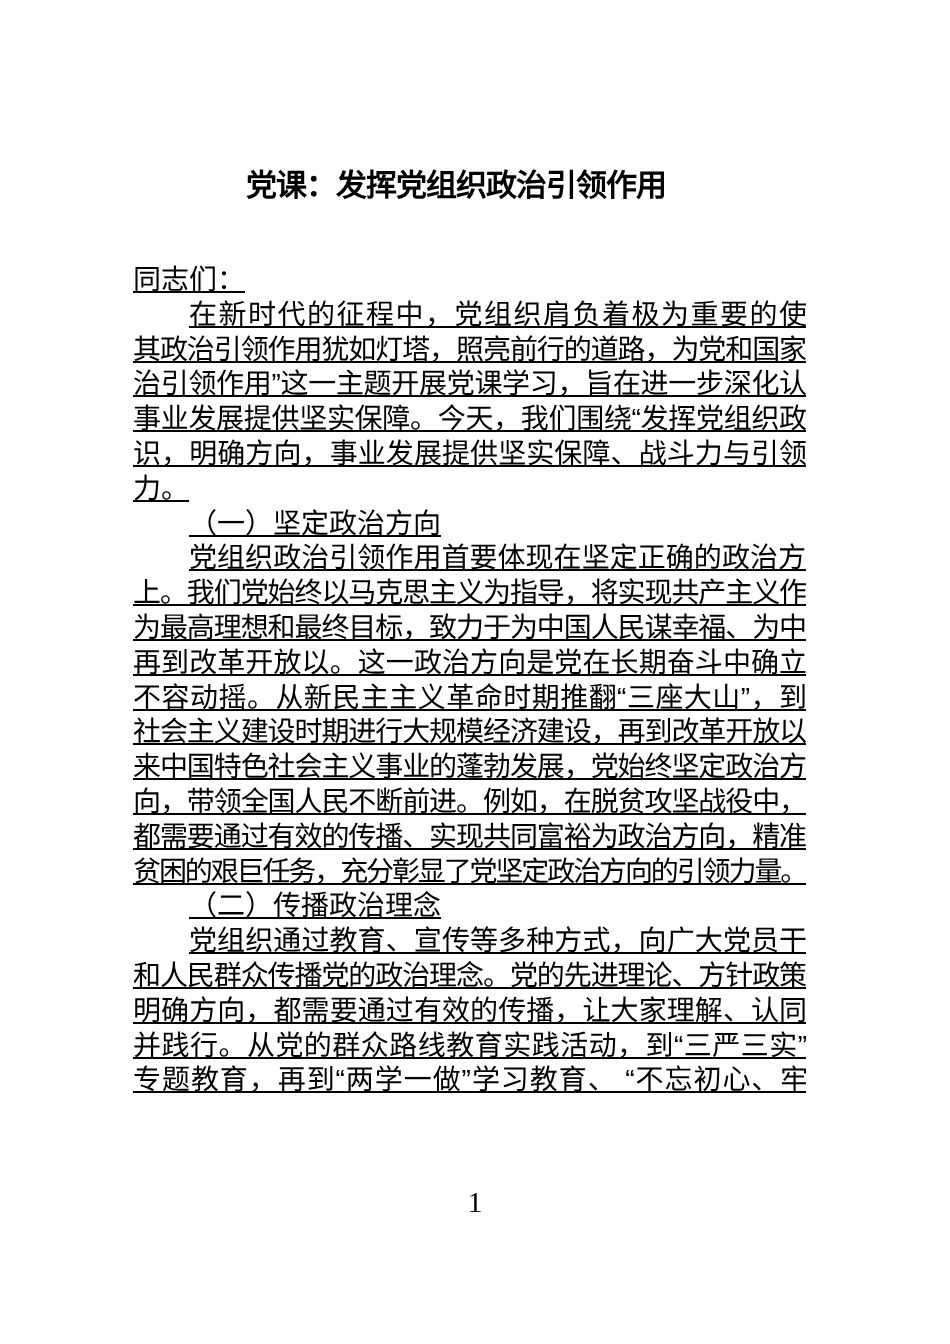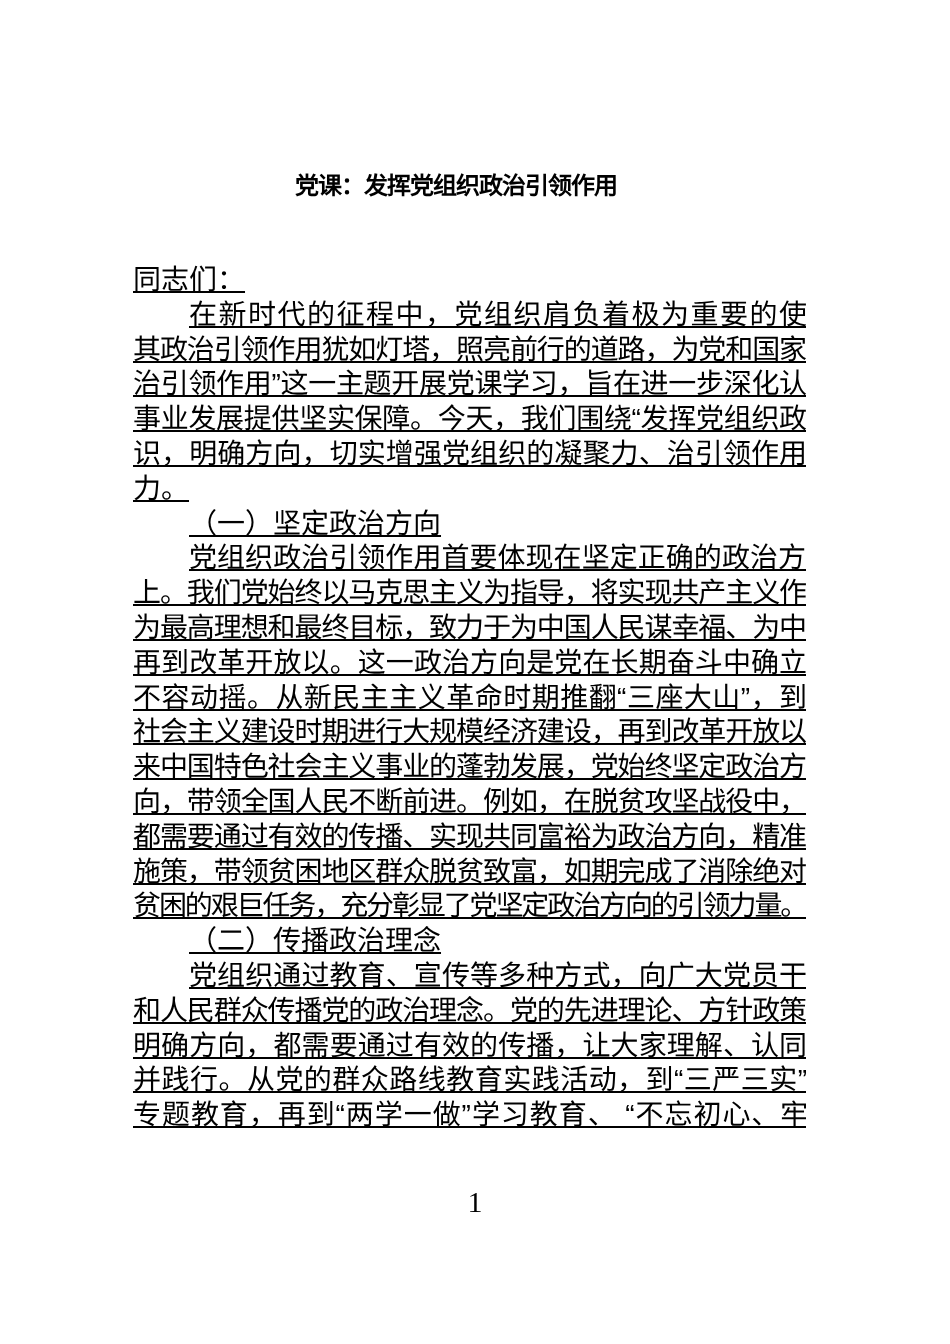--- a/index.html
+++ b/index.html
@@ -12,21 +12,21 @@
   .page {
     position: relative;
     width: 950px; height: 1344px;
     background: #ffffff;
     overflow: hidden;
   }
   .doc-title {
     position: absolute;
     left: 133px; top: 164px;
     width: 646px;
-    font-size: 24px;
+    font-size: 31px;
     line-height: 43px;
     font-weight: bold;
     text-align: center;
     white-space: nowrap;
     letter-spacing: -1px;
   }
   .body-text {
     position: absolute;
     left: 133px; top: 263px;
     width: 673px;
@@ -66,35 +66,34 @@
   <div class="doc-title">党课：发挥党组织政治引领作用</div>
 
   <div class="body-text">
 
     <div class="line el">同志们：</div>
 
     <div class="line jl ind sq1">在新时代的征程中，党组织肩负着极为重要的使命，</div>
     <div class="line jl sq1">其政治引领作用犹如灯塔，照亮前行的道路，为党和国家</div>
     <div class="line jl sq1">治引领作用”这一主题开展党课学习，旨在进一步深化认</div>
     <div class="line jl sq1">事业发展提供坚实保障。今天，我们围绕“发挥党组织政</div>
-    <div class="line jl sq1">识，明确方向，切实增强党组织的凝聚力、治引领作用</div>
+    <div class="line jl sq1">识，明确方向，事业发展提供坚实保障、战斗力与引领</div>
     <div class="line el">力。</div>
 
     <div class="line el ind">（一）坚定政治方向</div>
 
     <div class="line jl ind">党组织政治引领作用首要体现在坚定正确的政治方向</div>
     <div class="line jl sq1">上。我们党始终以马克思主义为指导，将实现共产主义作</div>
     <div class="line jl sq1">为最高理想和最终目标，致力于为中国人民谋幸福、为中</div>
     <div class="line jl sq1">再到改革开放以。这一政治方向是党在长期奋斗中确立的，</div>
     <div class="line jl sq1">不容动摇。从新民主主义革命时期推翻“三座大山”，到</div>
     <div class="line jl sq1">社会主义建设时期进行大规模经济建设，再到改革开放以</div>
     <div class="line jl sq1">来中国特色社会主义事业的蓬勃发展，党始终坚定政治方</div>
     <div class="line jl sq1">向，带领全国人民不断前进。例如，在脱贫攻坚战役中，</div>
     <div class="line jl sq1">都需要通过有效的传播、实现共同富裕为政治方向，精准</div>
-    <div class="line jl sq1">施策，带领贫困地区群众脱贫致富，如期完成了消除绝对</div>
     <div class="line jl sq2">贫困的艰巨任务，充分彰显了党坚定政治方向的引领力量。</div>
 
     <div class="line el ind">（二）传播政治理念</div>
 
     <div class="line jl ind sq1">党组织通过教育、宣传等多种方式，向广大党员干部</div>
     <div class="line jl sq1">和人民群众传播党的政治理念。党的先进理论、方针政策</div>
     <div class="line jl sq1">明确方向，都需要通过有效的传播，让大家理解、认同</div>
     <div class="line jl sq1">并践行。从党的群众路线教育实践活动，到“三严三实”</div>
     <div class="line jl sq2">专题教育，再到“两学一做”学习教育、 “不忘初心、牢</div>
 

